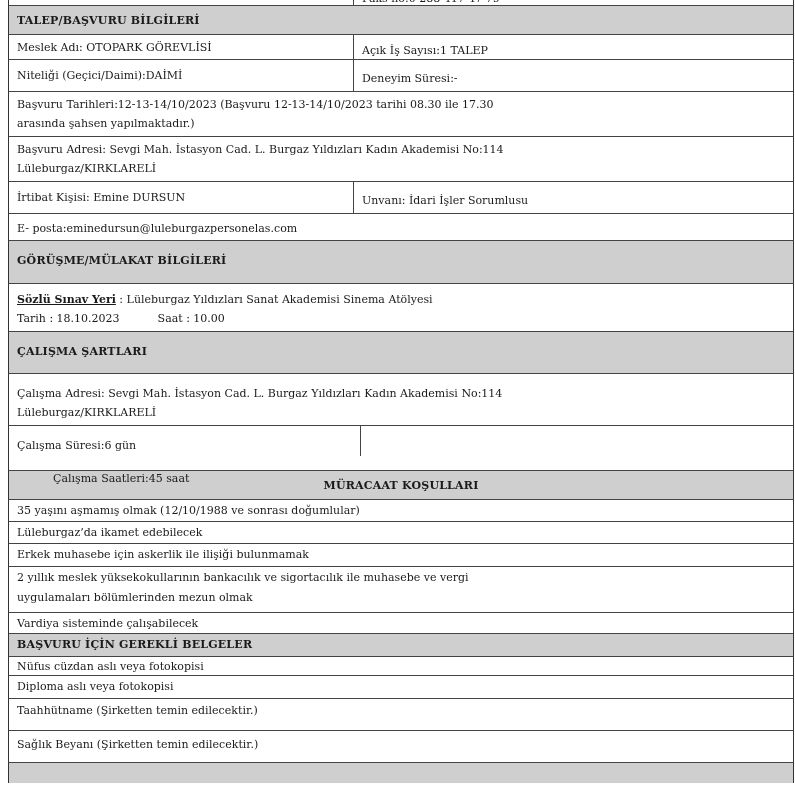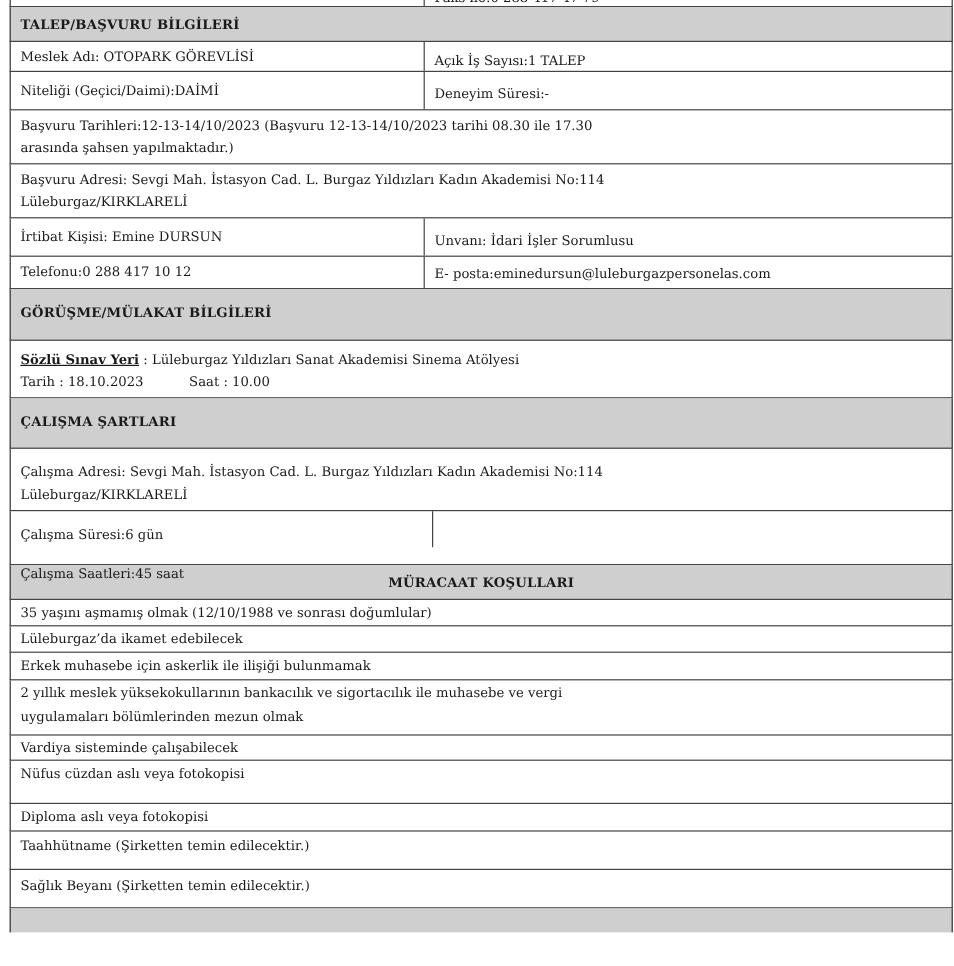--- a/index.html
+++ b/index.html
@@ -49,21 +49,20 @@
     <div class="cell full lh" style="padding-top:3px;">
       <div>Başvuru Adresi: Sevgi Mah. İstasyon Cad. L. Burgaz Yıldızları Kadın Akademisi  No:114</div>
       <div>Lüleburgaz/KIRKLARELİ</div>
     </div>
   </div>
   <div class="row" style="height:32px;">
     <div class="cell c-left" style="padding-top:6px;">İrtibat Kişisi: Emine DURSUN</div>
     <div class="cell c-right" style="padding-top:9px;">Unvanı: İdari İşler Sorumlusu</div>
   </div>
   <div class="row" style="height:27px;">
-    <div class="cell c-left" style="padding-top:3px;">Telefonu:0 288 417 10 12</div>
     <div class="cell c-right" style="padding-top:5px; white-space:nowrap;">E- posta:eminedursun@luleburgazpersonelas.com</div>
   </div>
 
   <div class="row hdr" style="height:43px;">
     <div class="cell full" style="padding-top:10px;">GÖRÜŞME/MÜLAKAT BİLGİLERİ</div>
   </div>
   <div class="row" style="height:48px;">
     <div class="cell full lh" style="padding-top:6px;">
       <div><span class="u">Sözlü Sınav Yeri</span><span> : Lüleburgaz Yıldızları Sanat Akademisi Sinema Atölyesi</span></div>
       <div><span>Tarih : 18.10.2023</span><span class="sp"></span><span>Saat : 10.00</span></div>
@@ -74,21 +73,21 @@
     <div class="cell full" style="padding-top:10px;">ÇALIŞMA ŞARTLARI</div>
   </div>
   <div class="row" style="height:52px;">
     <div class="cell full lh" style="padding-top:10px;">
       <div>Çalışma Adresi: Sevgi Mah. İstasyon Cad. L. Burgaz Yıldızları Kadın Akademisi  No:114</div>
       <div>Lüleburgaz/KIRKLARELİ</div>
     </div>
   </div>
   <div class="row" style="height:45px;flex-direction:column;">
     <div class="cell c-left" style="width:352px; padding-top:10px;">Çalışma Süresi:6 gün</div>
-    <div class="cell c-right" style="padding-top:13px;">Çalışma Saatleri:45 saat</div>
+    <div class="cell c-right" style="padding-top:13px;margin-left:36px;">Çalışma Saatleri:45 saat</div>
   </div>
 
   <div class="row hdr" style="height:29px;">
     <div class="cell full" style="padding-top:5px;text-align:center;">MÜRACAAT KOŞULLARI</div>
   </div>
   <div class="row" style="height:22px;">
     <div class="cell full">35 yaşını aşmamış olmak (12/10/1988 ve sonrası doğumlular)</div>
   </div>
   <div class="row" style="height:22px;">
     <div class="cell full">Lüleburgaz’da ikamet edebilecek</div>
@@ -99,21 +98,24 @@
   <div class="row" style="height:46px;">
     <div class="cell full">
       <div>2 yıllık meslek yüksekokullarının bankacılık ve sigortacılık ile muhasebe ve vergi</div>
       <div>uygulamaları bölümlerinden mezun olmak</div>
     </div>
   </div>
   <div class="row" style="height:21px;">
     <div class="cell full">Vardiya sisteminde çalışabilecek</div>
   </div>
 
-  <div class="row" style="height:36px;">
+  <div class="row hdr" style="height:23px;">
+    <div class="cell full" style="padding-top:1px;">BAŞVURU İÇİN GEREKLİ BELGELER</div>
+  </div>
+  <div class="row" style="height:19px;align-items:center;">
     <div class="cell full">Nüfus cüzdan aslı veya fotokopisi</div>
   </div>
   <div class="row" style="height:23px;">
     <div class="cell full">Diploma aslı veya fotokopisi</div>
   </div>
   <div class="row" style="height:32px;">
     <div class="cell full" style="padding-top:2px;">Taahhütname (Şirketten temin edilecektir.)</div>
   </div>
   <div class="row" style="height:32px;">
     <div class="cell full" style="padding-top:4px;">Sağlık Beyanı (Şirketten temin edilecektir.)</div>

